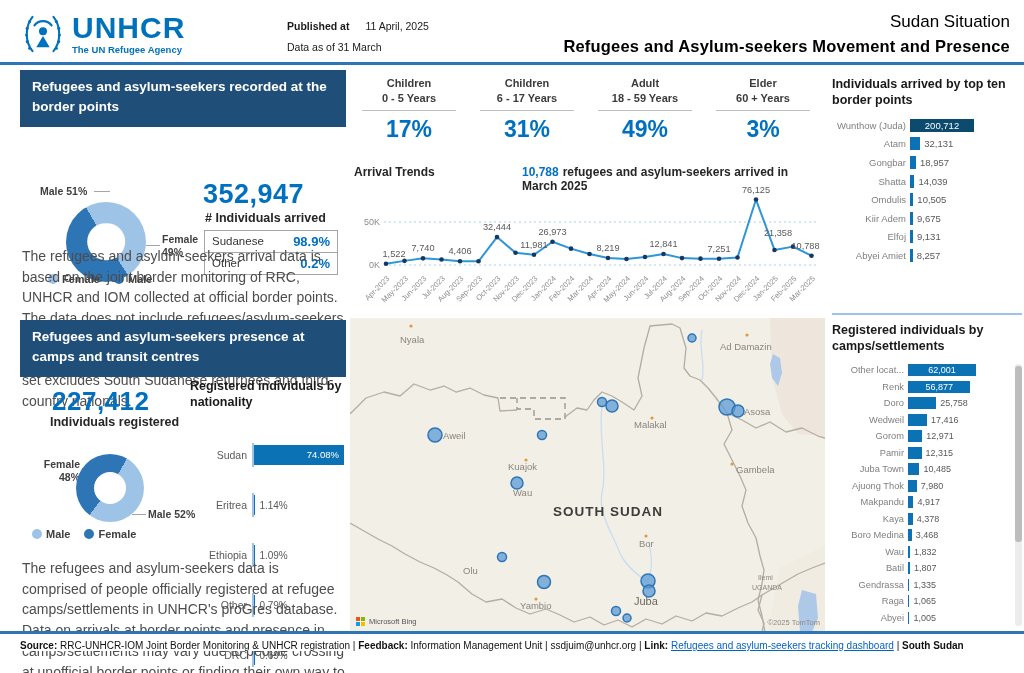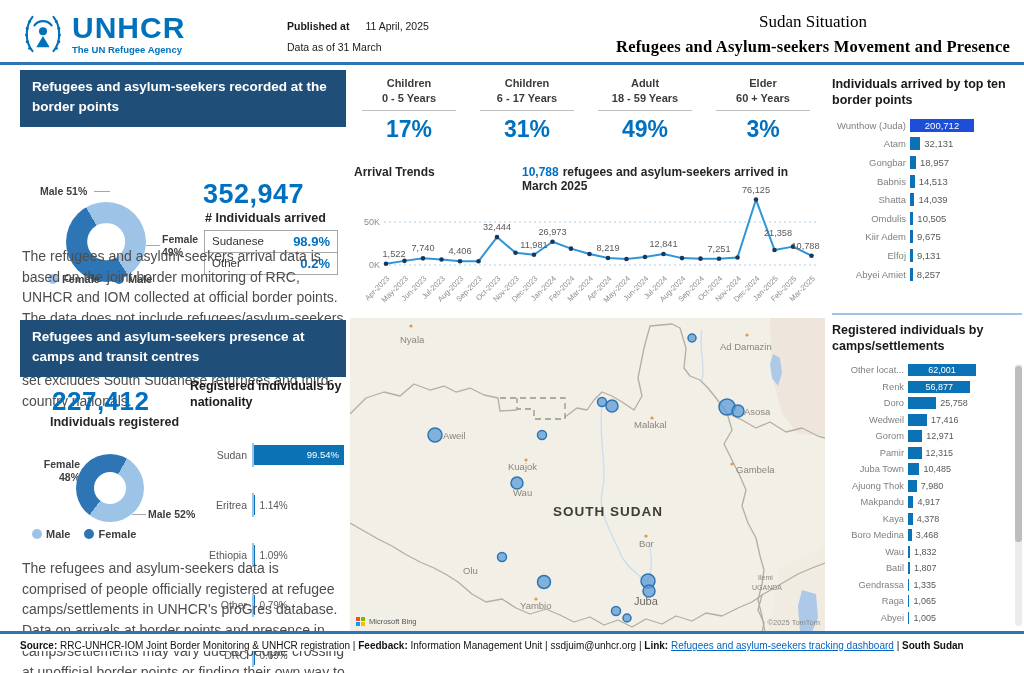--- a/index.html
+++ b/index.html
@@ -6,21 +6,21 @@
   body { background:#fff; font-family:"Liberation Sans", sans-serif; }
   .page { position:relative; width:1024px; height:673px; background:#fff; overflow:hidden; }
 
   
   .hdr-logo { position:absolute; left:22px; top:12px; display:flex; align-items:center; gap:8px; }
   .logo-name { font-size:30px; font-weight:bold; color:#0072BC; letter-spacing:1px; line-height:1; }
   .logo-tag { font-size:9.5px; font-weight:bold; color:#0072BC; margin-top:1px; }
   .hdr-pub { position:absolute; left:287px; top:20px; font-size:10.5px; color:#1a1a1a; }
   .hdr-pub .row2 { margin-top:9px; }
   .pub-label { font-weight:bold; margin-right:16px; }
-  .hdr-titles { position:absolute; right:14px; top:12px; text-align:center;font-family:Liberation Serif, serif; }
+  .hdr-titles { position:absolute; right:14px; top:12px; text-align:right; }
   .situation { font-size:17px; color:#000; }
   .main-title { font-size:16.5px; font-weight:bold; color:#000; margin-top:5px; letter-spacing:0.2px; }
   .hr-blue { position:absolute; top:62px; left:0; width:1024px; height:3px; background:#2E75B6; }
 
   
   .col-left  { position:absolute; left:20px;  top:70px; width:326px; height:556px; }
   .col-mid   { position:absolute; left:350px; top:70px; width:475px; height:562px; }
   .col-right { position:absolute; left:832px; top:70px; width:190px; height:560px; }
 
   .panel-hdr { background:#1F4E79; color:#fff; font-size:13.5px; font-weight:bold; line-height:1.5; padding:7px 12px 9px 12px; }
@@ -205,21 +205,21 @@
           </span>
         </div>
     </div>
 
     <div class="rc-title" style="position:absolute; left:170px; top:308px; width:158px;">Registered individuals by nationality</div>
     <div id="chart-nationality">
         <div class="bar-row">
           <span class="bar-cat">Sudan</span>
           <span class="bar-track">
             <span class="bar-fill" style="width:90px;background:#0B72B5">
-              <span class="bar-val-in">99.54%</span>
+              <span class="bar-val-in">74.08%</span>
             </span>
           </span>
         </div>
         <div class="bar-row">
           <span class="bar-cat">Eritrea</span>
           <span class="bar-track">
             <span class="bar-fill" style="width:1.4px;background:#0B72B5"></span>
             <span class="bar-val-out">1.14%</span>
           </span>
         </div>
@@ -423,44 +423,37 @@
       <div class="map-attr-r">©2025 TomTom</div>
     </div>
   </div>
 
   <div class="col-right">
     <div class="rc-title" style="position:absolute; top:6px; left:0; width:188px;">Individuals arrived by top ten border points</div>
     <div id="chart-border-points" class="bar-rows" style="position:absolute; top:46px; left:0; width:190px;">
         <div class="bar-row">
           <span class="bar-cat">Wunthow (Juda)</span>
           <span class="bar-track">
-            <span class="bar-fill" style="width:64px;background:#1d4ed8">
+            <span class="bar-fill" style="width:64px;background:#0c4a6e">
               <span class="bar-val-in">200,712</span>
             </span>
           </span>
         </div>
         <div class="bar-row">
           <span class="bar-cat">Atam</span>
           <span class="bar-track">
             <span class="bar-fill" style="width:10.245446211487106px;background:#0B72B5"></span>
             <span class="bar-val-out">32,131</span>
           </span>
         </div>
         <div class="bar-row">
           <span class="bar-cat">Gongbar</span>
           <span class="bar-track">
             <span class="bar-fill" style="width:6.044720793973455px;background:#0B72B5"></span>
             <span class="bar-val-out">18,957</span>
-          </span>
-        </div>
-        <div class="bar-row">
-          <span class="bar-cat">Babnis</span>
-          <span class="bar-track">
-            <span class="bar-fill" style="width:4.62768543983419px;background:#0B72B5"></span>
-            <span class="bar-val-out">14,513</span>
           </span>
         </div>
         <div class="bar-row">
           <span class="bar-cat">Shatta</span>
           <span class="bar-track">
             <span class="bar-fill" style="width:4.476543505121766px;background:#0B72B5"></span>
             <span class="bar-val-out">14,039</span>
           </span>
         </div>
         <div class="bar-row">

